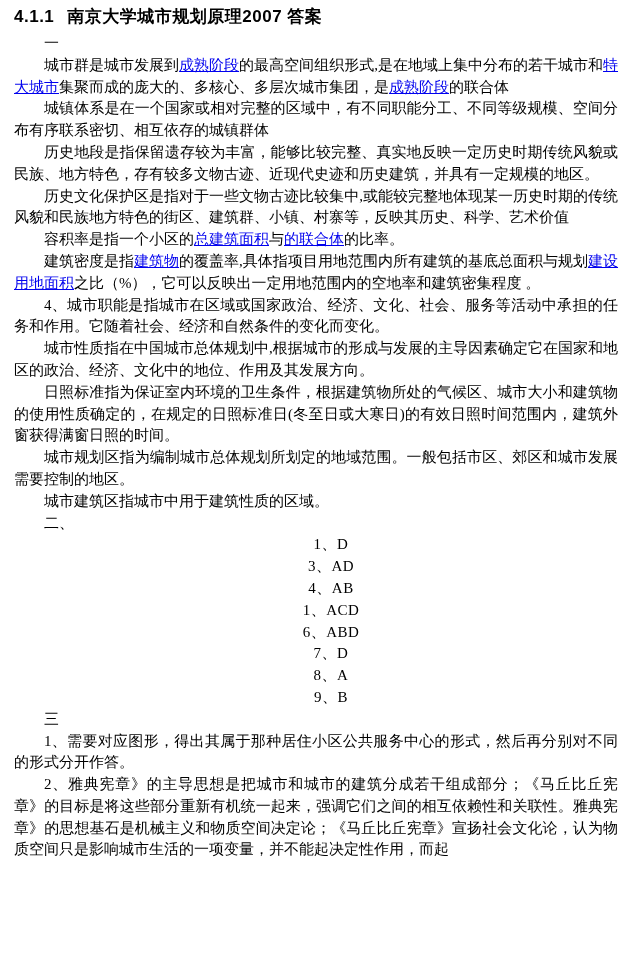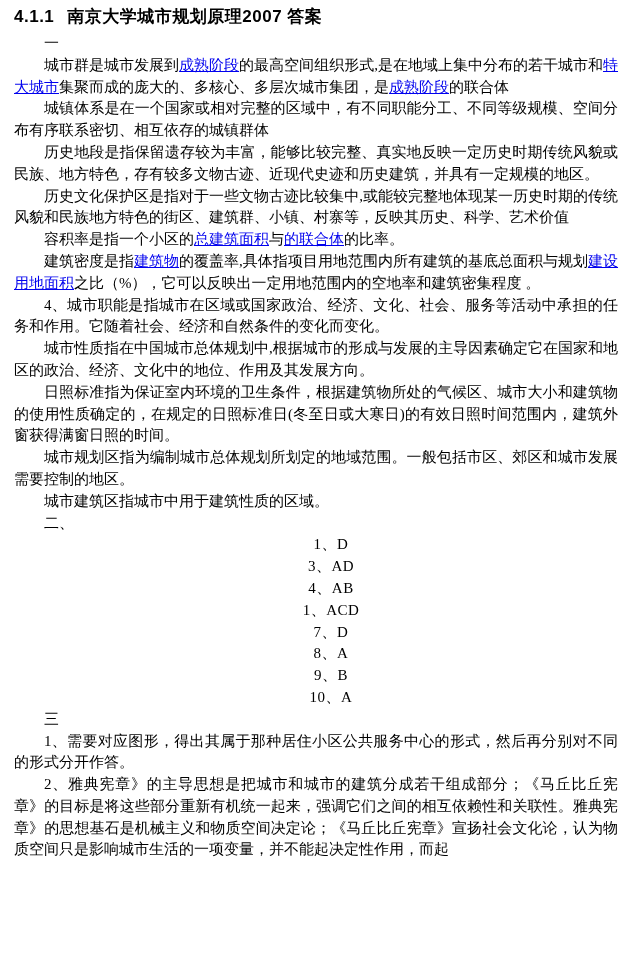--- a/index.html
+++ b/index.html
@@ -68,21 +68,21 @@
       <p class="para"><span>4、城市职能是指城市在区域或国家政治、经济、文化、社会、服务等活动中承担的任务和作用。它随着社会、经济和自然条件的变化而变化。</span></p>
       <p class="para"><span>城市性质指在中国城市总体规划中,根据城市的形成与发展的主导因素确定它在国家和地区的政治、经济、文化中的地位、作用及其发展方向。</span></p>
       <p class="para"><span>日照标准指为保证室内环境的卫生条件，根据建筑物所处的气候区、城市大小和建筑物的使用性质确定的，在规定的日照标准日(冬至日或大寒日)的有效日照时间范围内，建筑外窗获得满窗日照的时间。</span></p>
       <p class="para"><span>城市规划区指为编制城市总体规划所划定的地域范围。一般包括市区、郊区和城市发展需要控制的地区。</span></p>
       <p class="para"><span>城市建筑区指城市中用于建筑性质的区域。</span></p>
       <p class="marker"><span>二、</span></p>
       <p class="answer"><span>1、D</span></p>
       <p class="answer"><span>3、AD</span></p>
       <p class="answer"><span>4、AB</span></p>
       <p class="answer"><span>1、ACD</span></p>
+      <p class="answer"><span>6、ABD</span></p>
       <p class="answer"><span>7、D</span></p>
       <p class="answer"><span>8、A</span></p>
       <p class="answer"><span>9、B</span></p>
-      <p class="answer"><span>10、A</span></p>
       <p class="marker"><span>三</span></p>
       <p class="para"><span>1、需要对应图形，得出其属于那种居住小区公共服务中心的形式，然后再分别对不同的形式分开作答。</span></p>
       <p class="para"><span>2、雅典宪章》的主导思想是把城市和城市的建筑分成若干组成部分；《马丘比丘宪章》的目标是将这些部分重新有机统一起来，强调它们之间的相互依赖性和关联性。雅典宪章》的思想基石是机械主义和物质空间决定论；《马丘比丘宪章》宣扬社会文化论，认为物质空间只是影响城市生活的一项变量，并不能起决定性作用，而起</span></p>
     </div>
 </div>
 
 </body></html>

